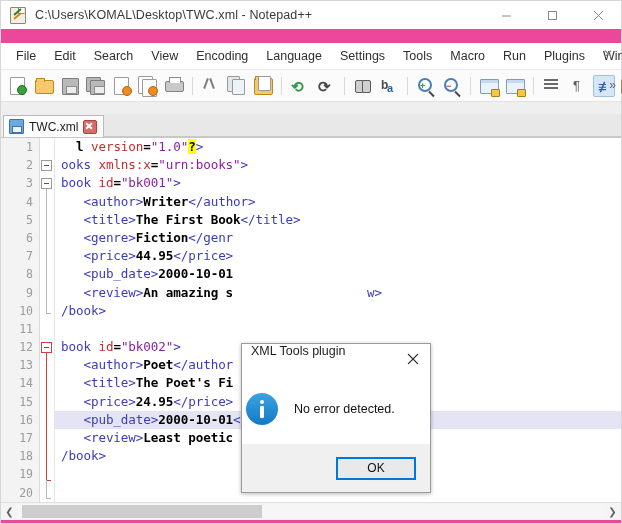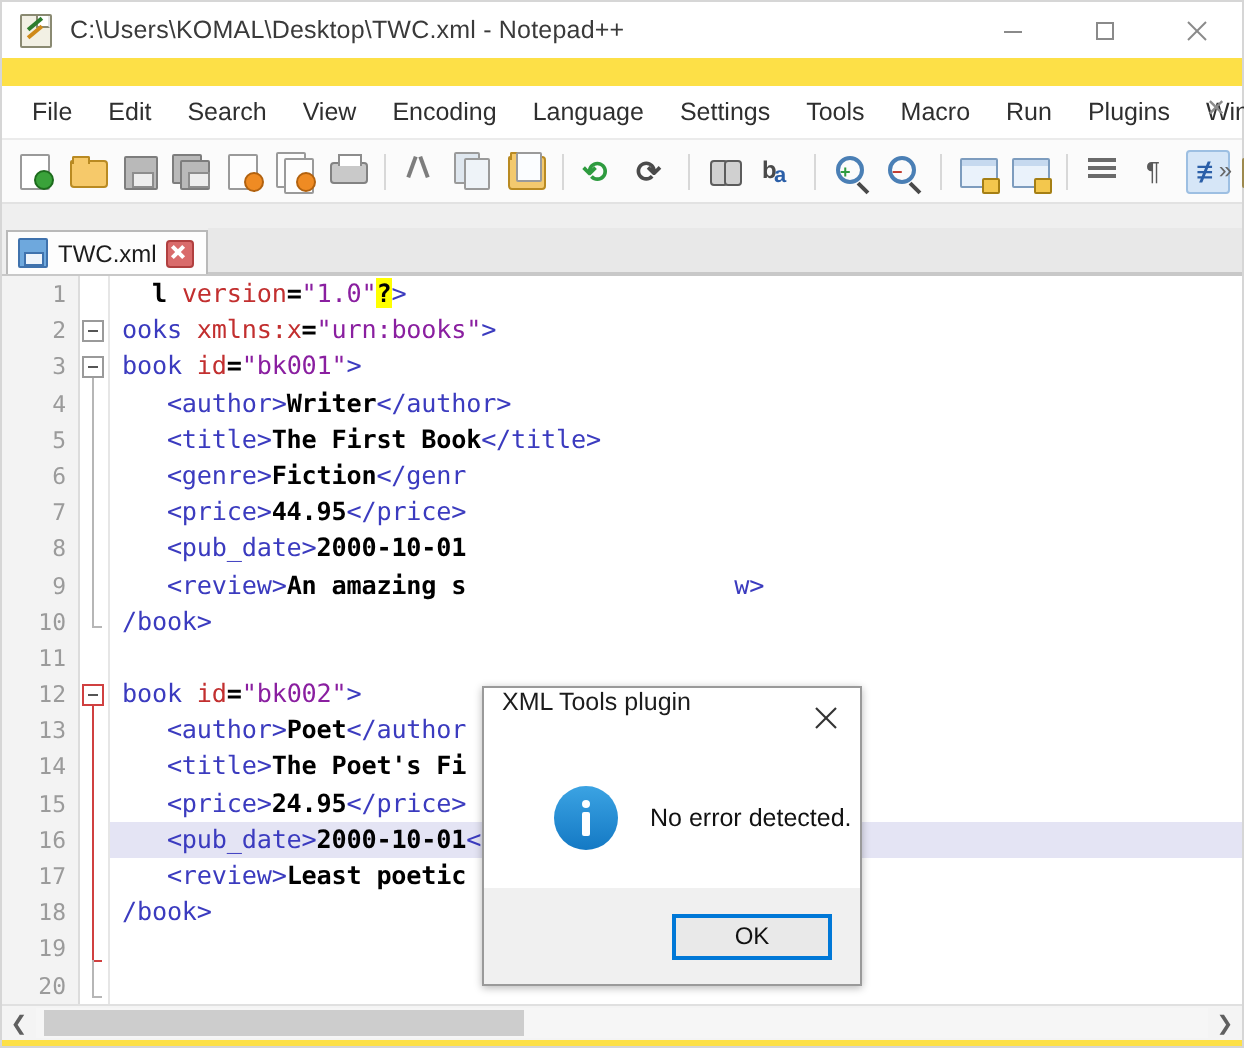--- a/index.html
+++ b/index.html
@@ -3,21 +3,21 @@
 <meta charset="utf-8">
 <style>
   html,body{margin:0;padding:0;}
   body{
     width:622px;height:524px;overflow:hidden;
     background:#ffffff;
     font-family:"Liberation Sans", sans-serif;
     font-size:12px;color:#222;
     -webkit-font-smoothing:antialiased;
   }
-  #app{position:relative;width:622px;height:524px;background:#fde047;box-sizing:border-box;border:1px solid #d6d6d6;}
+  #app{position:relative;width:622px;height:524px;background:#ec4899;box-sizing:border-box;border:1px solid #d6d6d6;}
 
   
   .titlebar{height:28px;display:flex;align-items:center;background:#ffffff;position:relative;}
   .app-icon{width:16px;height:16px;margin-left:9px;margin-right:9px;position:relative;flex:none;}
   .app-icon .sheet{position:absolute;left:0;top:0;width:14px;height:15px;background:#f2f0e4;border:1px solid #8a8a72;border-radius:1px;}
   .app-icon .fold{position:absolute;right:1px;top:1px;width:5px;height:5px;background:#ffffff;border-left:1px solid #8a8a72;border-bottom:1px solid #8a8a72;}
   .app-icon .pen{position:absolute;left:3px;top:4px;width:9px;height:2px;background:#2d7d2d;transform:rotate(-40deg);}
   .app-icon .pen2{position:absolute;left:3px;top:8px;width:9px;height:2px;background:#cf8a1a;transform:rotate(-40deg);}
   .title-text{font-size:12.5px;color:#3a3a3a;letter-spacing:.1px;white-space:nowrap;}
   .winbtns{position:absolute;right:0;top:0;height:28px;display:flex;}
@@ -110,21 +110,21 @@
   .sb-grip:after{content:"";position:absolute;right:2px;bottom:2px;width:9px;height:9px;
     background:
       linear-gradient(45deg,transparent 45%,#a9a9a9 45%,#a9a9a9 55%,transparent 55%),
       linear-gradient(45deg,transparent 70%,#a9a9a9 70%,#a9a9a9 80%,transparent 80%);}
 
   
   .dlg{position:absolute;left:240px;top:205px;width:190px;height:150px;background:#f0f0f0;border:1px solid #9a9a9a;box-shadow:0 1px 4px rgba(0,0,0,.28);z-index:50;box-sizing:border-box;display:flex;flex-direction:column;}
   .dlg-title{height:30px;display:flex;align-items:flex-start;background:#ffffff;padding-left:9px;position:relative;}
   .dlg-title span{font-size:12.5px;color:#1c1c1c;}
   .dlg-x{position:absolute;right:0;top:0;width:34px;height:30px;display:flex;align-items:center;justify-content:center;color:#444;}
-  .dlg-body{background:#ffffff;flex:1;display:flex;align-items:center;padding-left:35px;gap:16px;}
+  .dlg-body{background:#ffffff;flex:1;display:flex;align-items:center;padding-left:4px;gap:16px;}
   .infoicon{width:32px;height:32px;border-radius:50%;background:#1f8ad4;position:relative;flex:none;
      background-image:linear-gradient(180deg,#3ba3e3 0%,#1479c4 100%);}
   .infoicon:before{content:"";position:absolute;left:14px;top:7px;width:4px;height:4px;border-radius:50%;background:#fff;}
   .infoicon:after{content:"";position:absolute;left:14px;top:13px;width:4px;height:12px;background:#fff;border-radius:1px;}
   .dlg-msg{font-size:12.5px;color:#111;}
   .dlg-foot{height:48px;background:#f0f0f0;display:flex;align-items:center;justify-content:flex-end;padding-right:14px;}
   .okbtn{width:80px;height:23px;background:#e9e9e9;border:2px solid #0078d7;font-size:12px;color:#111;display:flex;align-items:center;justify-content:center;box-sizing:border-box;}
 </style>
 </head>
 <body>

